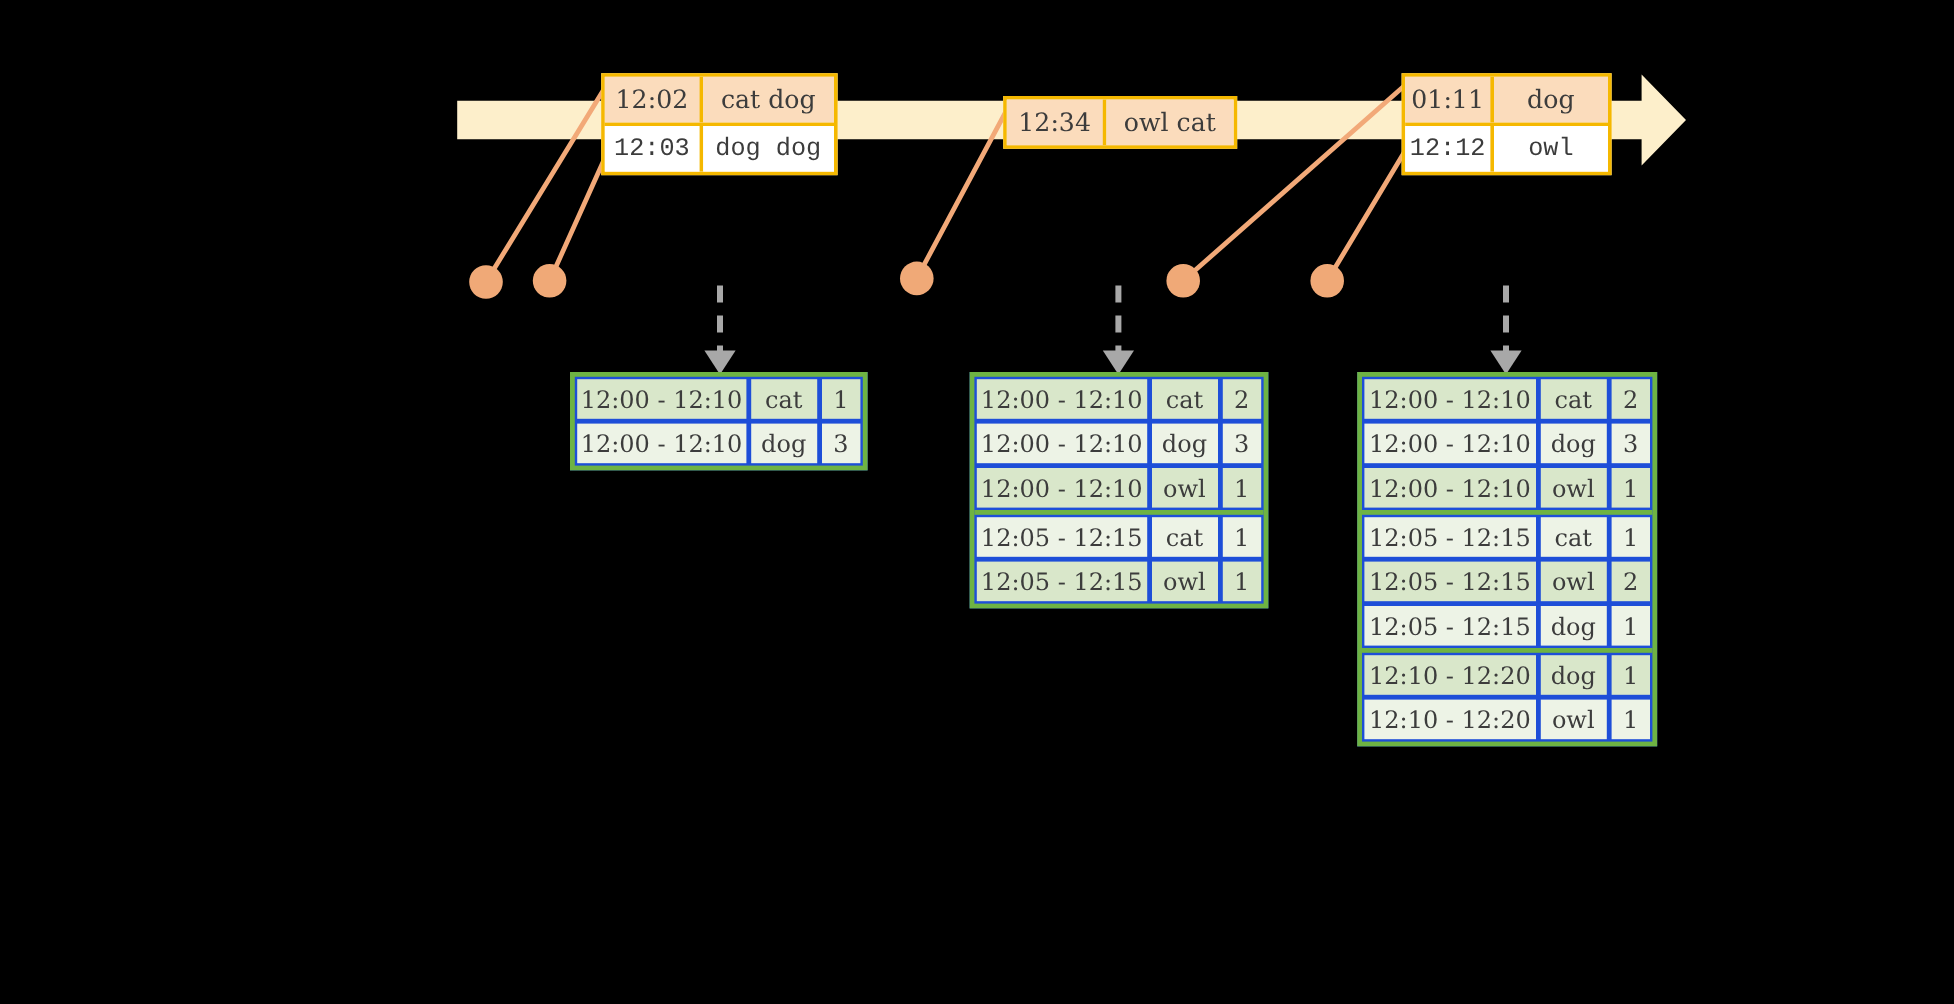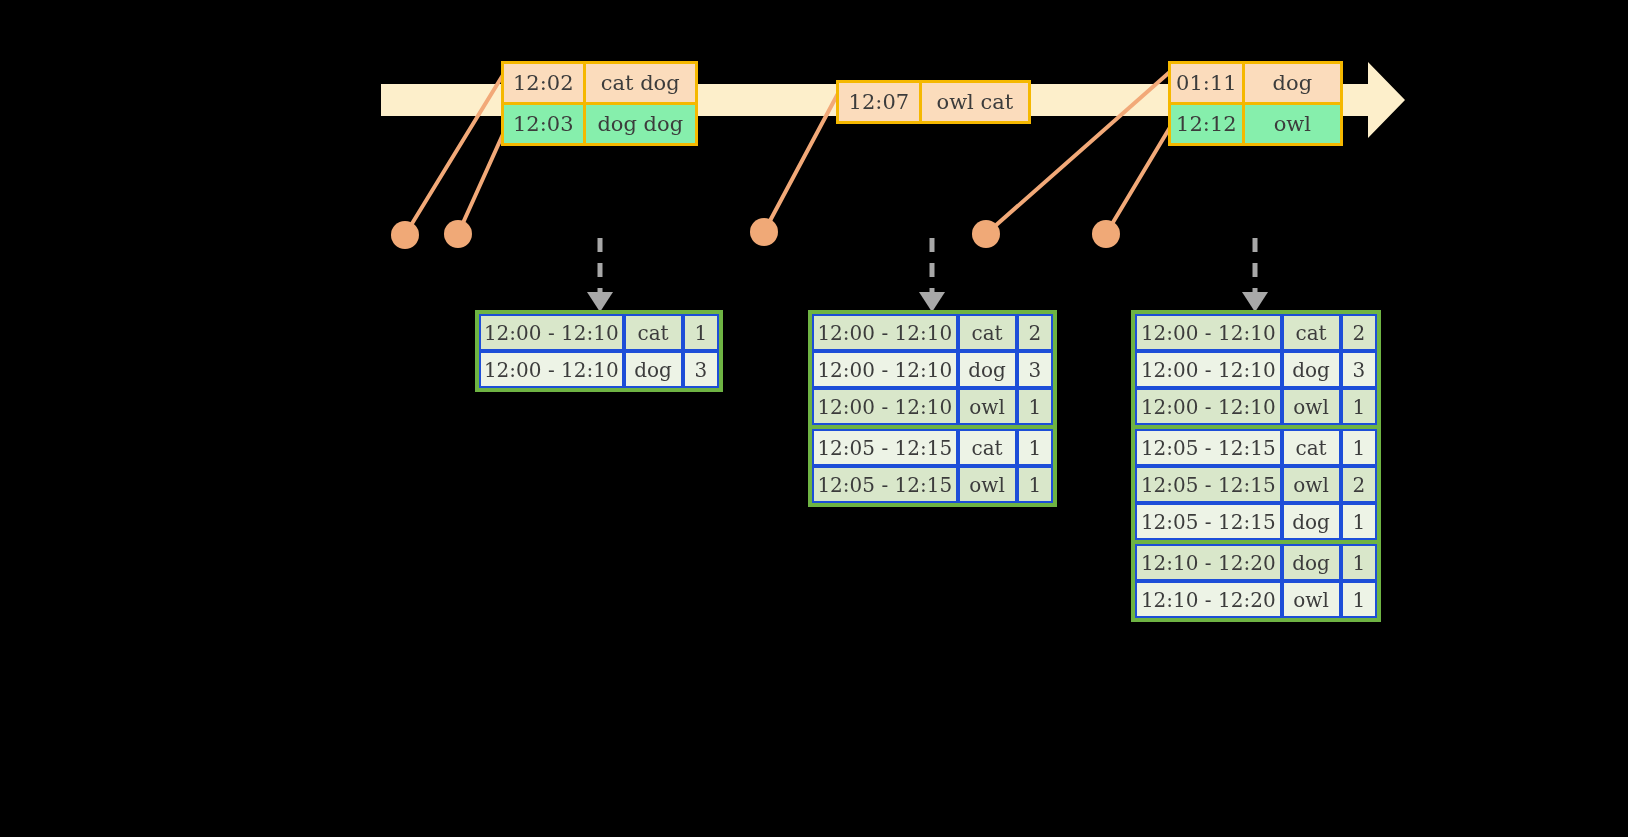--- a/index.html
+++ b/index.html
@@ -40,21 +40,21 @@
     box-sizing: border-box;
   }
   .event-row {
     display: flex;
     box-sizing: border-box;
   }
   .event-row + .event-row {
     border-top: 3px solid #F5B800;
   }
   .event-row.shaded .evt-cell { background: #FBDCBC; }
-  .event-row.plain  .evt-cell { background: #86efac; }
+  .event-row.plain  .evt-cell { background: #ffffff; font-family: Liberation Mono, monospace; }
 
   .evt-cell {
     box-sizing: border-box;
     display: flex;
     align-items: center;
     justify-content: center;
     color: #3c3c3c;
     font-size: 21px;
     font-family: "DejaVu Serif", serif;
     line-height: 1;
@@ -179,21 +179,21 @@
       <div class="evt-cell evt-words">cat dog</div>
     </div>
     <div class="event-row plain">
       <div class="evt-cell evt-time">12:03</div>
       <div class="evt-cell evt-words">dog dog</div>
     </div>
   </div>
 
   <div class="event-group" id="event-group-2">
     <div class="event-row shaded">
-      <div class="evt-cell evt-time">12:07</div>
+      <div class="evt-cell evt-time">12:34</div>
       <div class="evt-cell evt-words">owl cat</div>
     </div>
   </div>
 
   <div class="event-group" id="event-group-3">
     <div class="event-row shaded">
       <div class="evt-cell evt-time">01:11</div>
       <div class="evt-cell evt-words">dog</div>
     </div>
     <div class="event-row plain">

